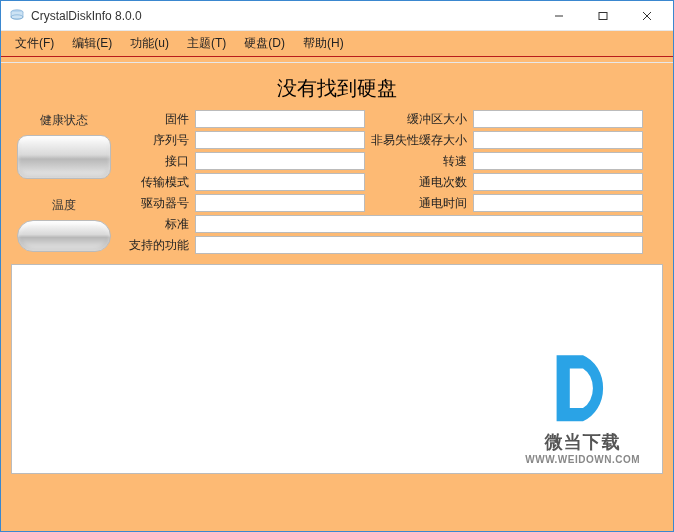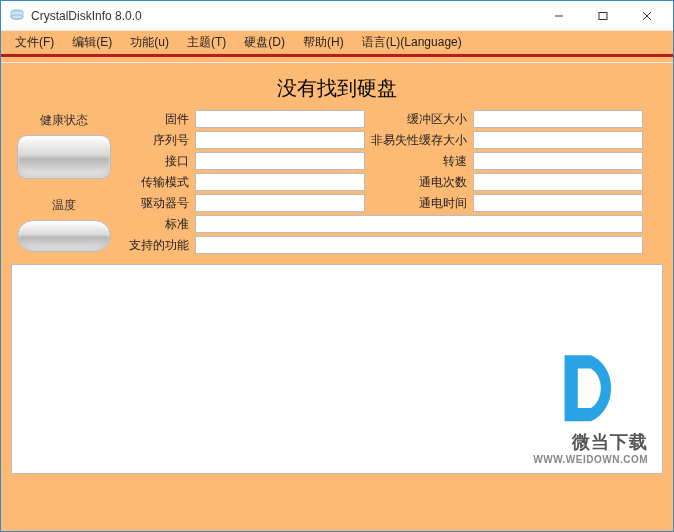--- a/index.html
+++ b/index.html
@@ -2,36 +2,36 @@
 <html><head>
 <meta charset="utf-8">
 <style>
   * { box-sizing: border-box; margin: 0; padding: 0; }
   body { font-family: "Microsoft YaHei", Tahoma, sans-serif; font-size: 12px; background: #fff; }
   .window { width: 674px; height: 532px; border: 1px solid #3a87cf; background: #fdba74; position: relative; }
   .titlebar { height: 30px; background: #fff; display: flex; align-items: center; padding: 0 4px 0 8px; border-bottom: 1px solid #e8e8e8; }
   .titlebar .icon { width: 16px; height: 16px; margin-right: 6px; }
   .titlebar .title { flex: 1; font-size: 12px; color: #333; }
   .winbtn { width: 44px; height: 28px; display: flex; align-items: center; justify-content: center; color: #333; }
-  .menubar { height: 26px; display: flex; align-items: center; padding: 0 6px; border-bottom: 3px solid #b91c1c; gap: 2px; }
+  .menubar { height: 26px; display: flex; align-items: center; padding: 0 6px; border-bottom: 1px solid #b91c1c; gap: 2px; }
   .menuitem { padding: 3px 8px; font-size: 12px; color: #222; cursor: default; }
   .toolbar-strip { height: 6px; border-bottom: 1px solid #e8e8e8; }
   .content { position: relative; padding: 4px 10px 10px 10px; }
   .heading { text-align: center; font-size: 20px; font-family: SimSun, serif; color: #000; margin: 8px 0 8px 0; font-weight: normal; }
   .top-area { display: flex; align-items: flex-start; gap: 4px; }
   .left-col { width: 106px; display: flex; flex-direction: column; align-items: center; gap: 6px; padding-top: 2px; }
   .pill-label { font-size: 12px; color: #333; }
   .pill { width: 94px; height: 44px; border-radius: 10px; border: 1px solid #bbb; background: linear-gradient(#fff, #d9d9d9 45%, #b8b8b8 55%, #eee); box-shadow: inset 0 2px 4px rgba(255,255,255,.8), inset 0 -2px 4px rgba(0,0,0,.15); }
   .pill.round { height: 32px; border-radius: 18px; }
   .grid { flex: 1; display: grid; grid-template-columns: 70px 170px 100px 170px; row-gap: 3px; column-gap: 4px; align-items: center; }
   .glabel { text-align: right; font-size: 12px; color: #222; padding-right: 2px; }
   .gval { height: 18px; border: 1px solid #bbb; background: #fff; font-size: 12px; padding: 0 3px; line-height: 16px; }
   .grid-full { grid-column: 2 / span 3; }
   .bottom-box { margin-top: 10px; height: 210px; border: 1px solid #bbb; background: #fff; position: relative; }
-  .watermark { position: absolute; right: 14px; bottom: 8px; text-align: right; margin-left: 29px; }
+  .watermark { position: absolute; right: 22px; bottom: 8px; text-align: center; margin-left: 29px; }
   .watermark .logo { width: 88px; height: 88px; margin: 0 auto; }
   .watermark .t1 { font-size: 18px; font-weight: bold; color: #555; font-family: SimHei, sans-serif; letter-spacing: 1px; }
   .watermark .t2 { font-size: 10px; color: #888; letter-spacing: 0.5px; font-weight: bold; }
 </style>
 </head>
 <body>
 
 <div class="window">
 
   <div class="titlebar">
@@ -61,21 +61,20 @@
     </div>
   </div>
 
   <div class="menubar">
     <span class="menuitem">文件(F)</span>
     <span class="menuitem">编辑(E)</span>
     <span class="menuitem">功能(u)</span>
     <span class="menuitem">主题(T)</span>
     <span class="menuitem">硬盘(D)</span>
     <span class="menuitem">帮助(H)</span>
-    <span class="menuitem">语言(L)(Language)</span>
   </div>
 
   <div class="toolbar-strip"></div>
 
   <div class="content">
     <div class="heading">没有找到硬盘</div>
 
     <div class="top-area">
       <div class="left-col">
         <span class="pill-label">健康状态</span>

